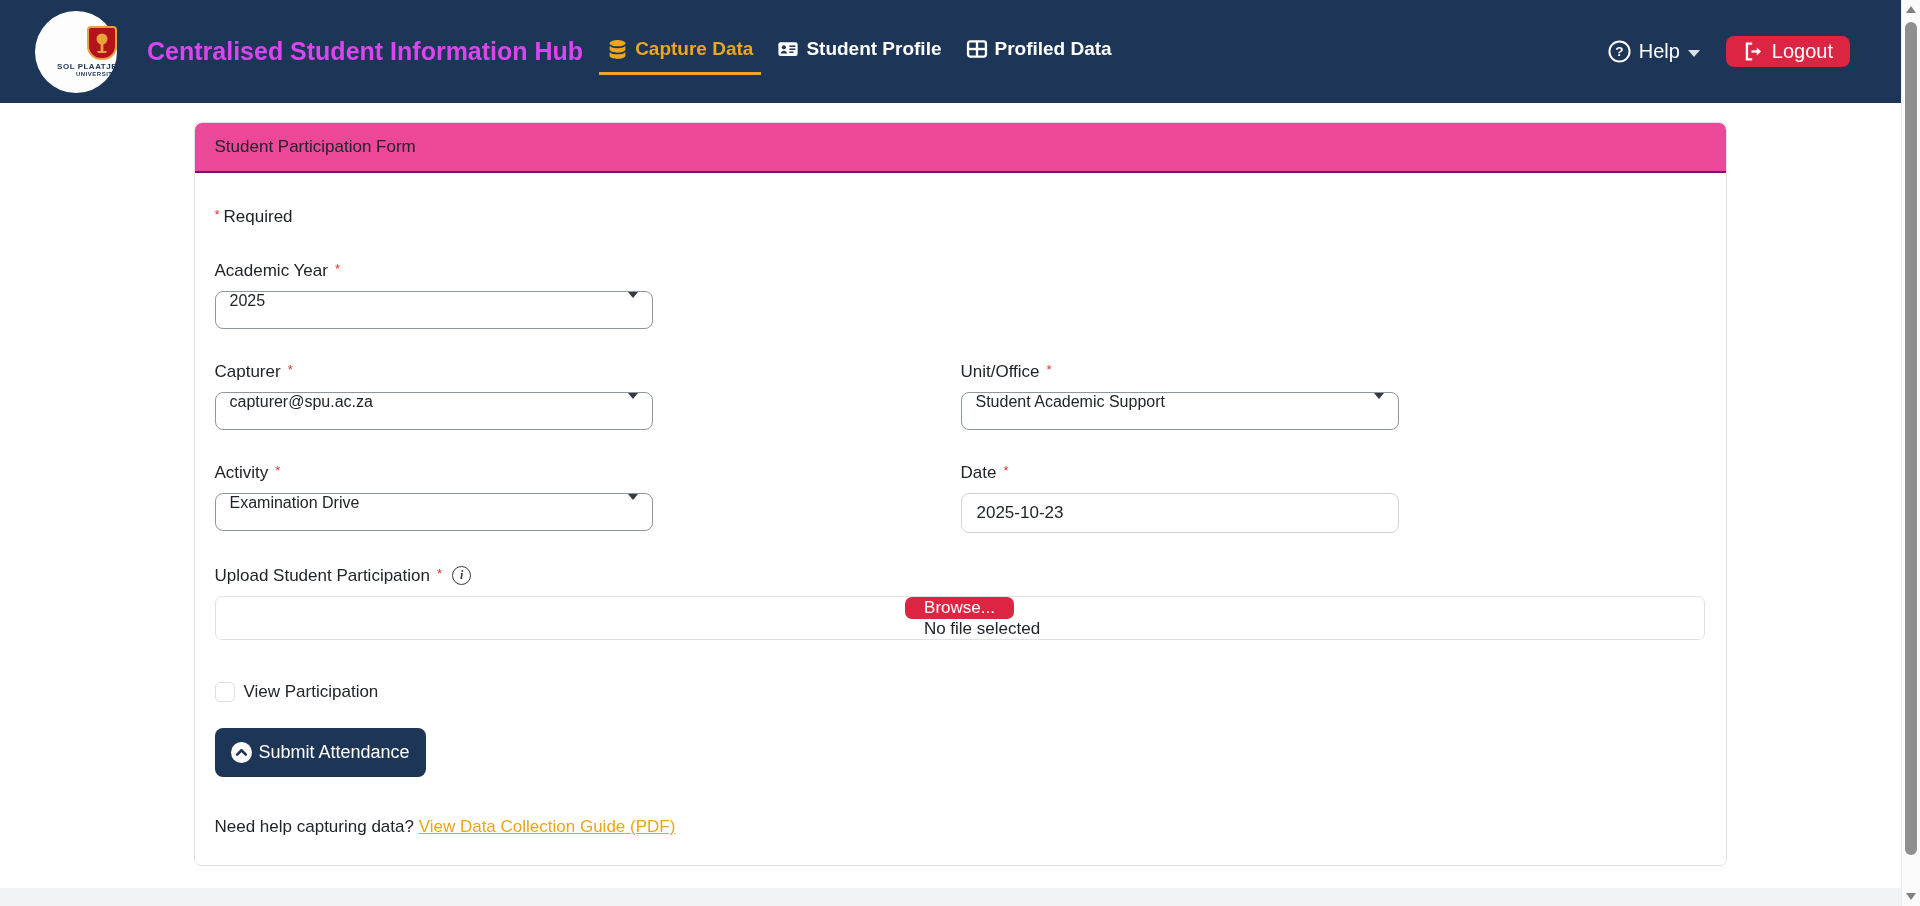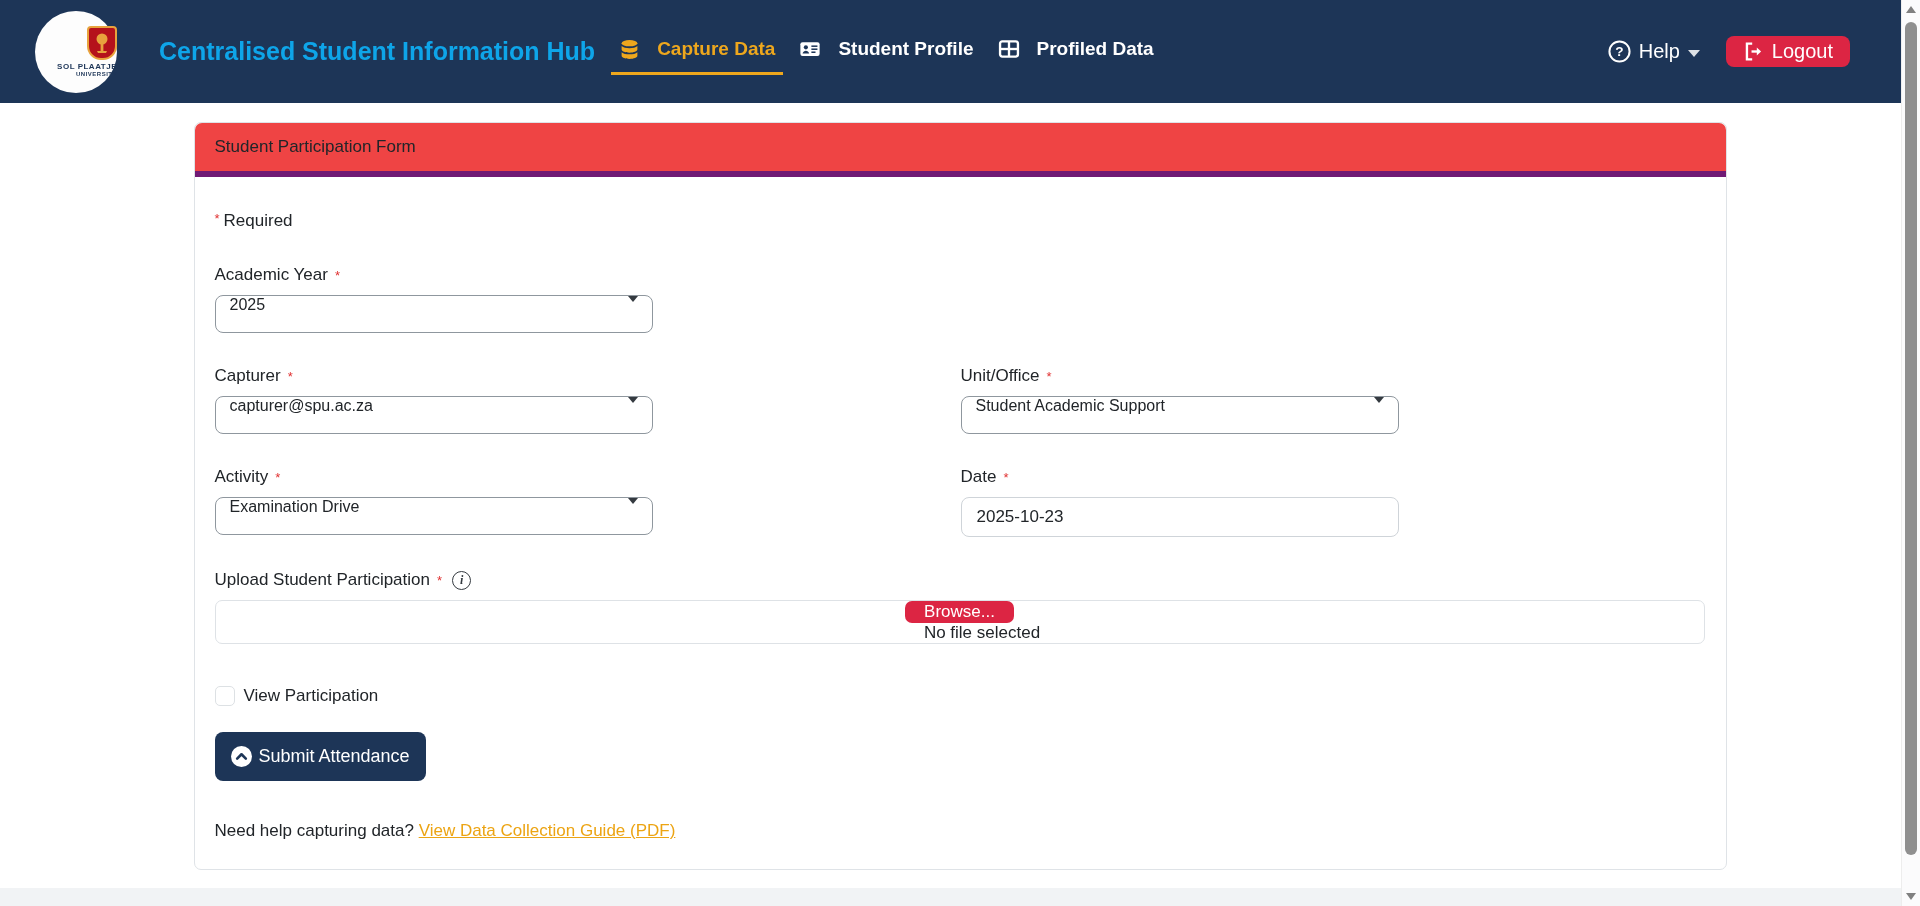--- a/index.html
+++ b/index.html
@@ -32,29 +32,29 @@
     background: #b5121b;
     border: 2px solid #e8a33d;
     border-radius: 4px 4px 14px 14px;
     display: flex; align-items: center; justify-content: center;
     margin-bottom: 2px;
   }
   .logo .shield svg { display: block; }
   .logo .logo-line1 { font-size: 8px; font-weight: bold; color: #1d3557; letter-spacing: .5px; }
   .logo .logo-line2 { font-size: 6px; font-weight: bold; color: #1d3557; letter-spacing: .5px; }
   .brand {
-    color: #0ea5e9;
+    color: #d946ef;
     font-size: 25px;
     font-weight: 700;
-    margin-left: 42px;
+    margin-left: 30px;
     white-space: nowrap;
   }
   .nav-menu { display: flex; align-items: center; margin-left: 16px; }
   .nav-item {
-    display: flex; align-items: center; gap: 17px;
+    display: flex; align-items: center; gap: 7px;
     color: #ffffff;
     font-size: 19px;
     font-weight: 700;
     text-decoration: none;
     padding: 10px 8px 12px 8px;
     margin-right: 8px;
     cursor: pointer;
     border-bottom: 3px solid transparent;
     white-space: nowrap;
   }
@@ -84,34 +84,34 @@
 
   
   .card {
     width: 1533px;
     margin: 19px auto 0;
     background: #ffffff;
     border: 1px solid #dfe3e7;
     border-radius: 7px;
   }
   .card-header {
-    background: #ef4444;
-    border-bottom: 6px solid #701a75;
+    background: #ec4899;
+    border-bottom: 2px solid #701a75;
     border-radius: 7px 7px 0 0;
     padding: 14px 20px;
     font-size: 17px;
     color: #212529;
   }
   .card-body { padding: 20px 20px 28px; }
 
   .req { color: #e03131; font-size: 13px; vertical-align: top; margin-left: 3px; }
   .required-note { font-size: 17px; margin: 14px 0 34px; }
   .required-note .req { margin-left: 0; margin-right: 4px; }
 
-  .field-label { font-size: 17px; margin-bottom: 10px; display: flex; align-items: center; gap: 4px; }
+  .field-label { font-size: 17px; margin-bottom: 10px; display: flex; align-items: flex-start; gap: 4px; }
 
   .grid-row { display: grid; grid-template-columns: 746px 1fr; margin-bottom: 33px; }
 
   .select {
     width: 438px; height: 38px;
     border: 1px solid #8f979e;
     border-radius: 8px;
     background: #ffffff;
     display: flex; align-items: flex-start; justify-content: space-between;
     padding: 0 14px;

